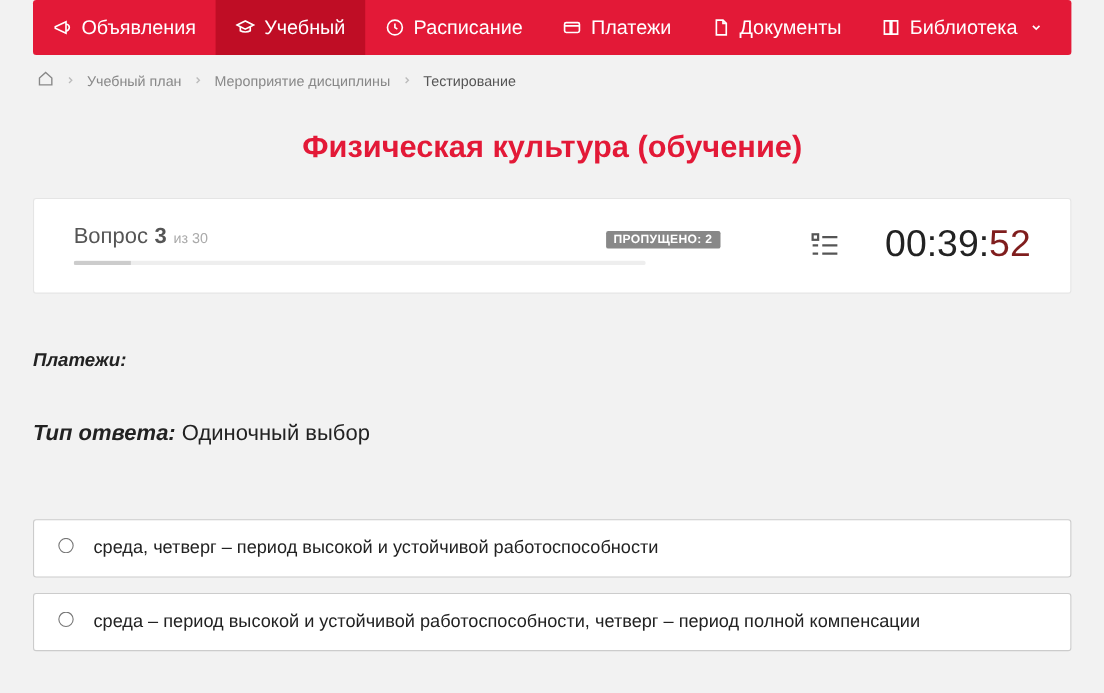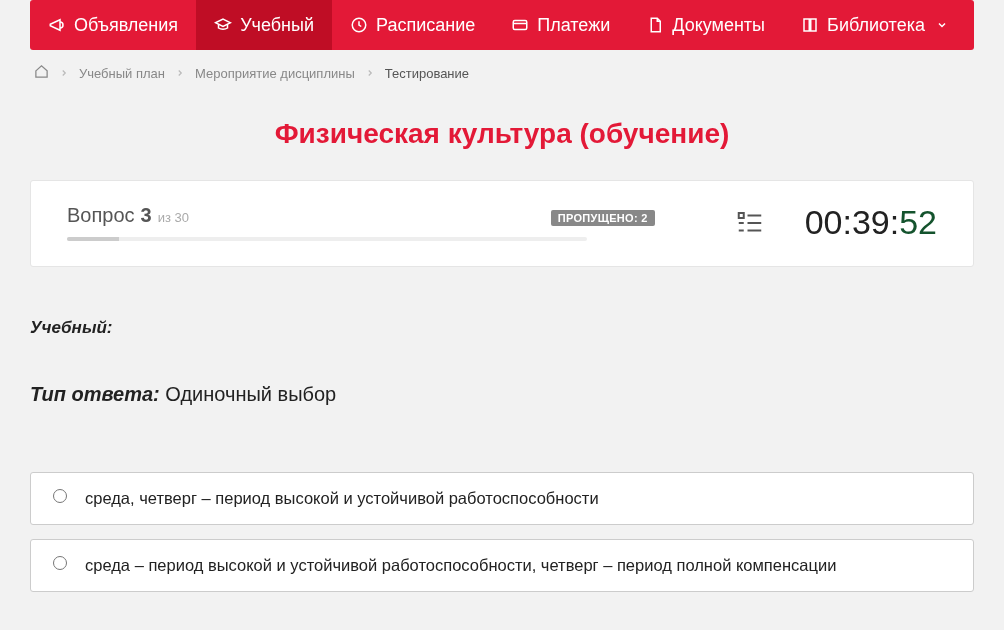--- a/index.html
+++ b/index.html
@@ -145,21 +145,21 @@
   }
   .list-icon svg { display: block; }
   .timer {
     font-size: 34px;
     font-weight: 300;
     color: #222;
     display: flex;
     align-items: baseline;
   }
   .timer .sec {
-    color: #14532d;
+    color: #7f1d1d;
   }
 
   .question-block {
     margin-top: 48px;
     font-size: 17px;
     color: #222;
     line-height: 1.55;
   }
   .q-heading {
     font-style: italic;
@@ -336,21 +336,21 @@
             </svg>
           </span>
         </div>
         <div class="timer">
           <span>00:39:</span>
             <span class="sec">52</span>
         </div>
       </div>
 
       <div class="question-block">
-        <div class="q-heading">Учебный:</div>
+        <div class="q-heading">Платежи:</div>
       </div>
 
       <div class="answer-type-row">
         <span class="lbl">Тип ответа:</span>
         <span>Одиночный выбор</span>
       </div>
 
       <div class="answers">
         <label class="answer-option">
           <input type="radio" name="ans" style="">

